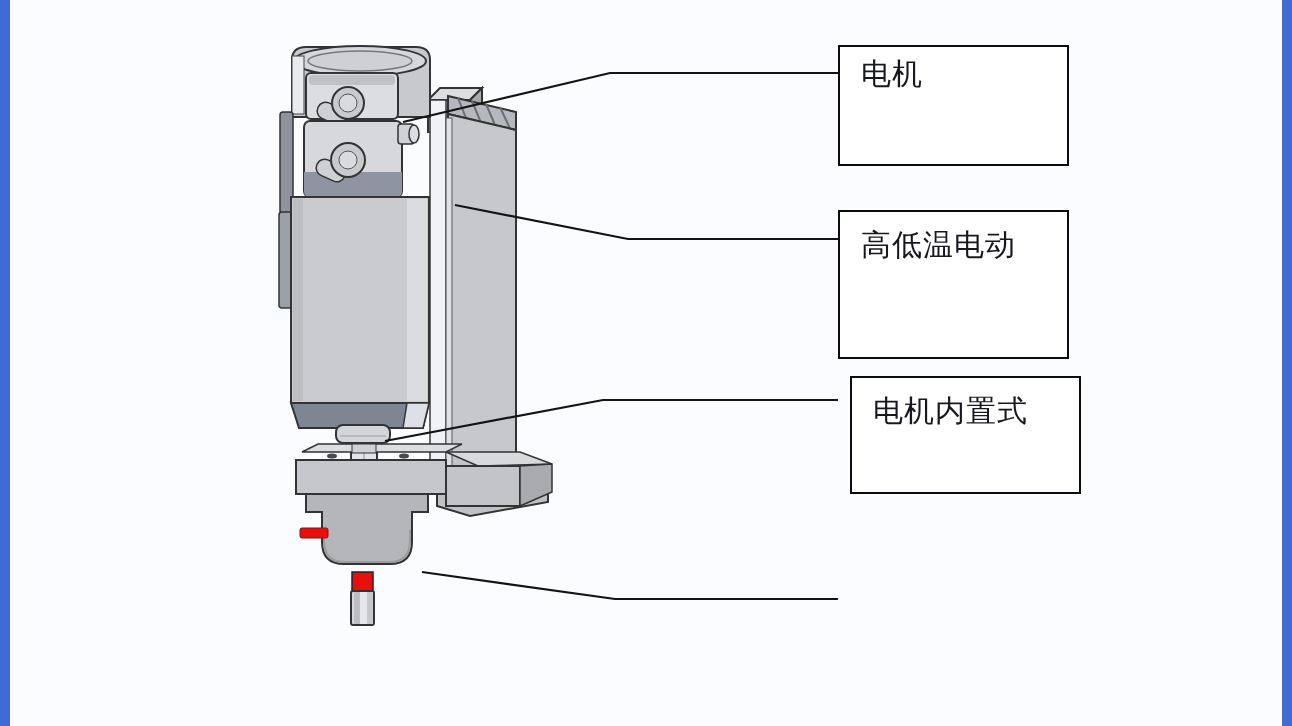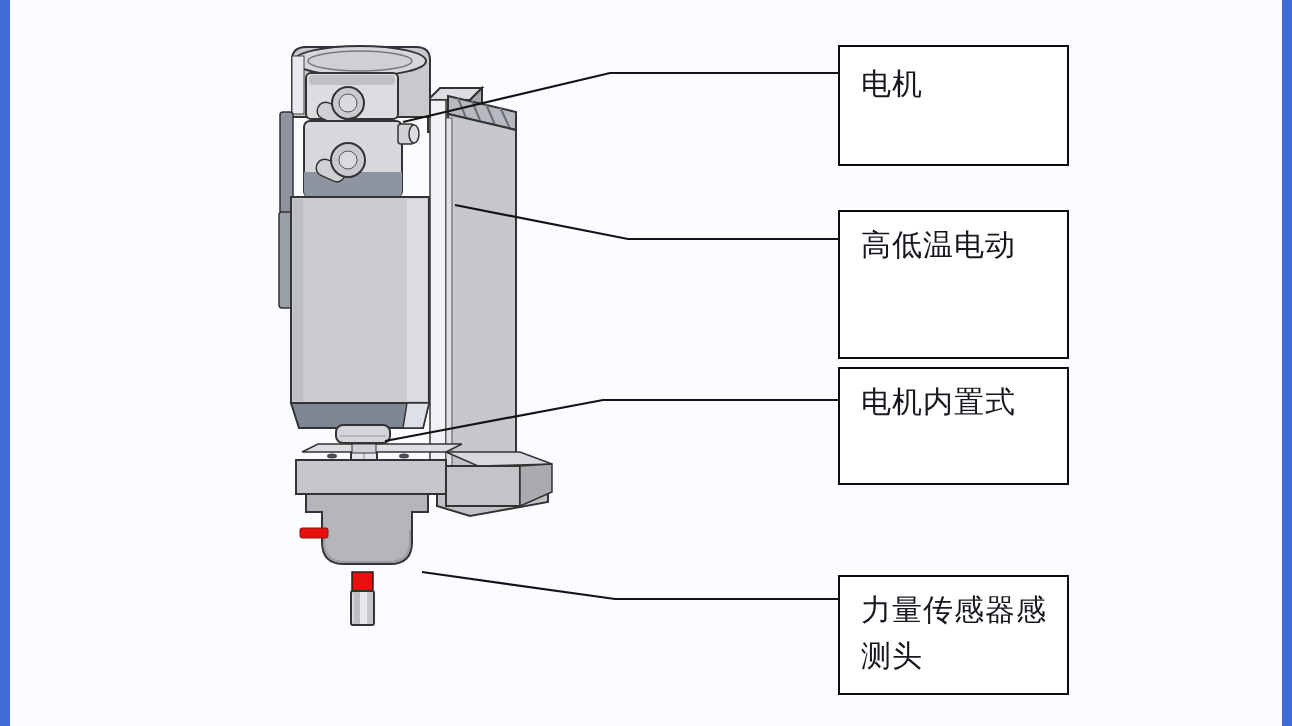--- a/index.html
+++ b/index.html
@@ -29,23 +29,23 @@
     box-sizing:border-box;
     background:#ffffff;
     border:2px solid #0c0c10;
     color:#17171f;
     font-size:30px;
     line-height:46px;
     letter-spacing:1px;
     padding:10px 8px 0 21px;
   }
   .label-box .line{display:block;white-space:nowrap;}
-  #box-motor   {top:45px;  height:121px; padding-top:14px;}
+  #box-motor   {top:45px;  height:121px; padding-top:4px;}
   #box-actuator{top:210px; height:149px;}
-  #box-screw   {top:367px; height:118px;}
+  #box-screw   {top:376px; height:118px;margin-left:12px;}
   #box-sensor  {top:575px; height:120px;}
 </style>
 </head>
 <body>
 
 <div class="stage">
 
   <div class="edge-bar left"></div>
   <div class="edge-bar right"></div>
 
@@ -160,18 +160,14 @@
   </div>
 
   <div class="label-box" id="box-actuator">
     <span class="line">高低温电动</span>
   </div>
 
   <div class="label-box" id="box-screw">
     <span class="line">电机内置式</span>
   </div>
 
-  <div class="label-box" id="box-sensor">
-    <span class="line">力量传感器感</span>
-    <span class="line">测头</span>
-  </div>
 
 </div>
 
 </body></html>

